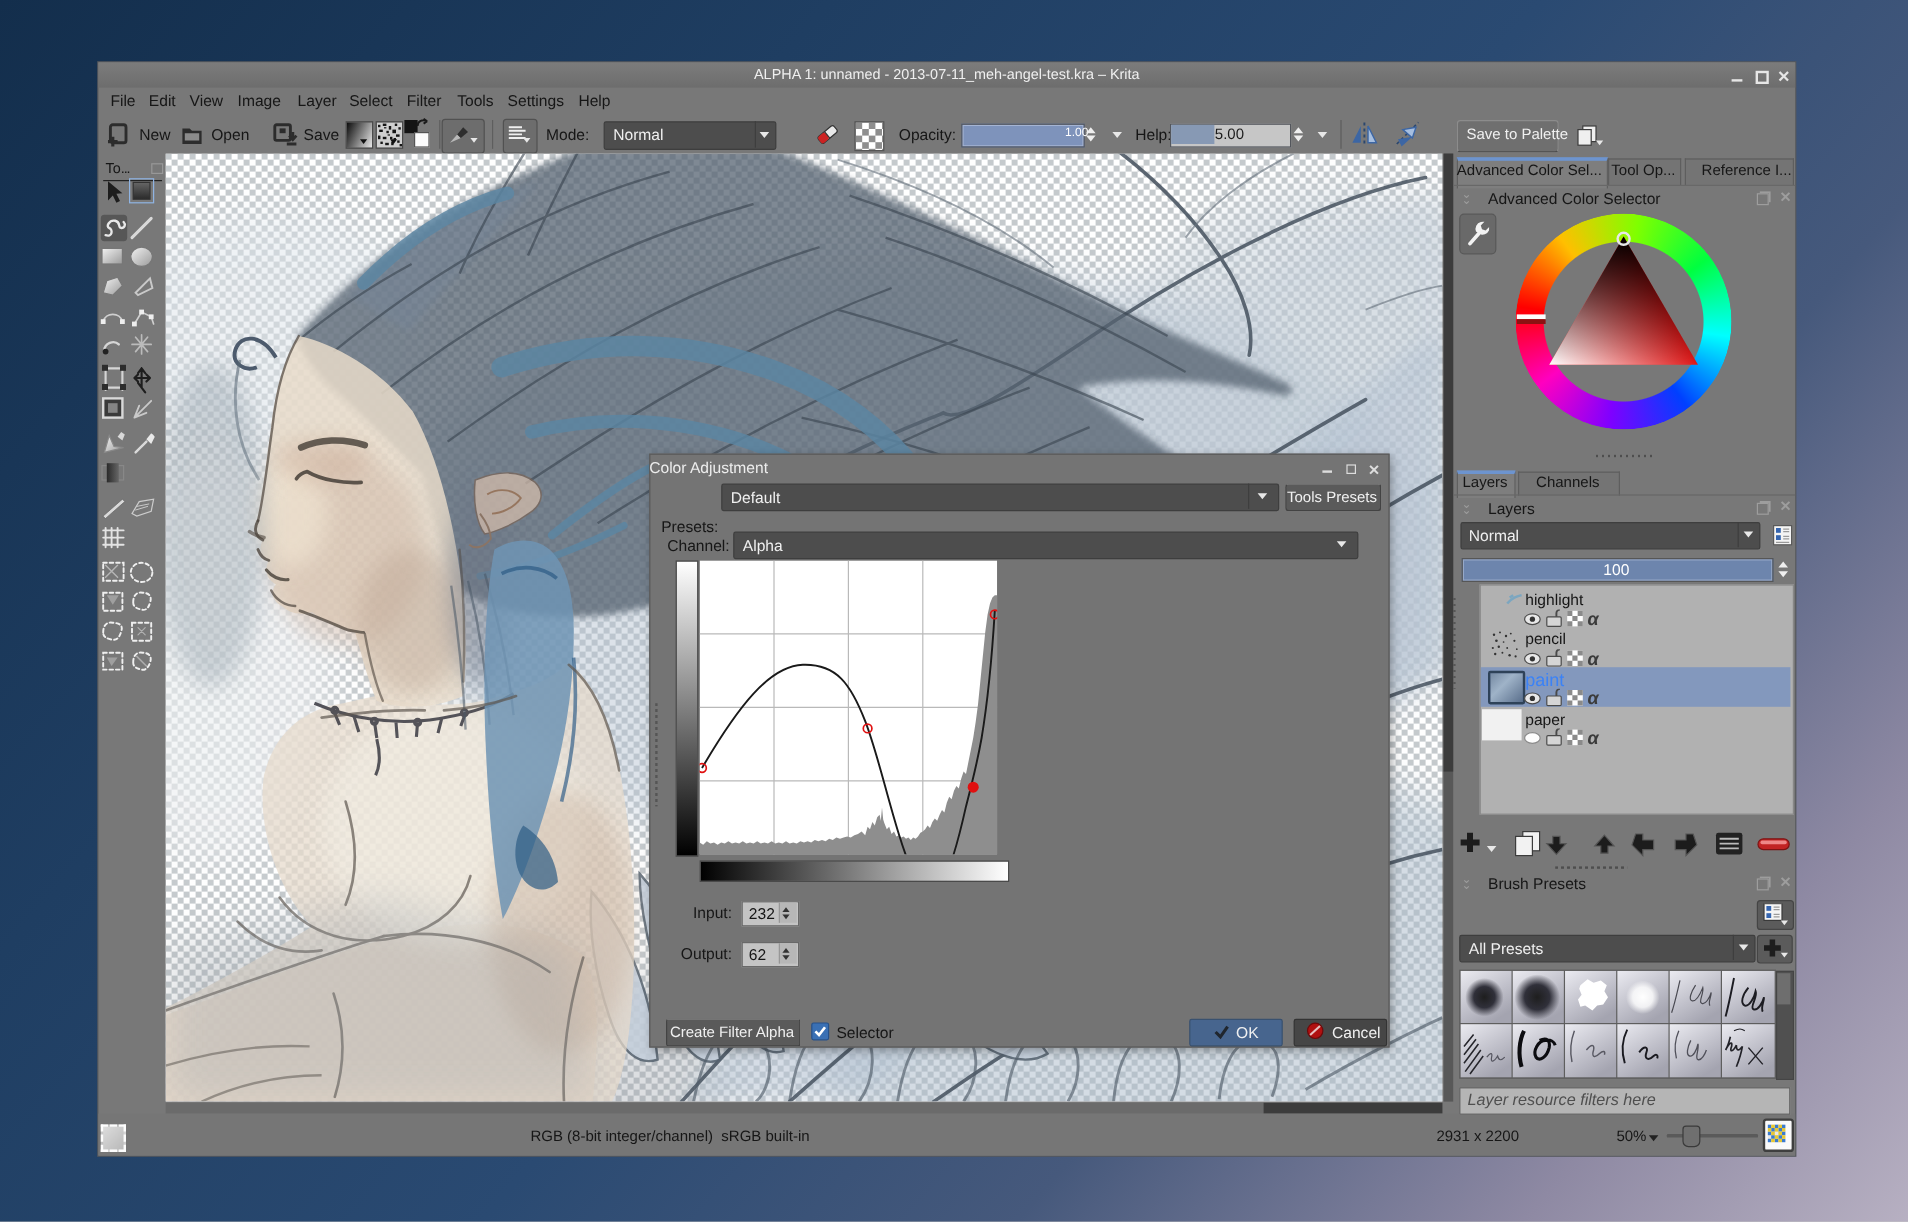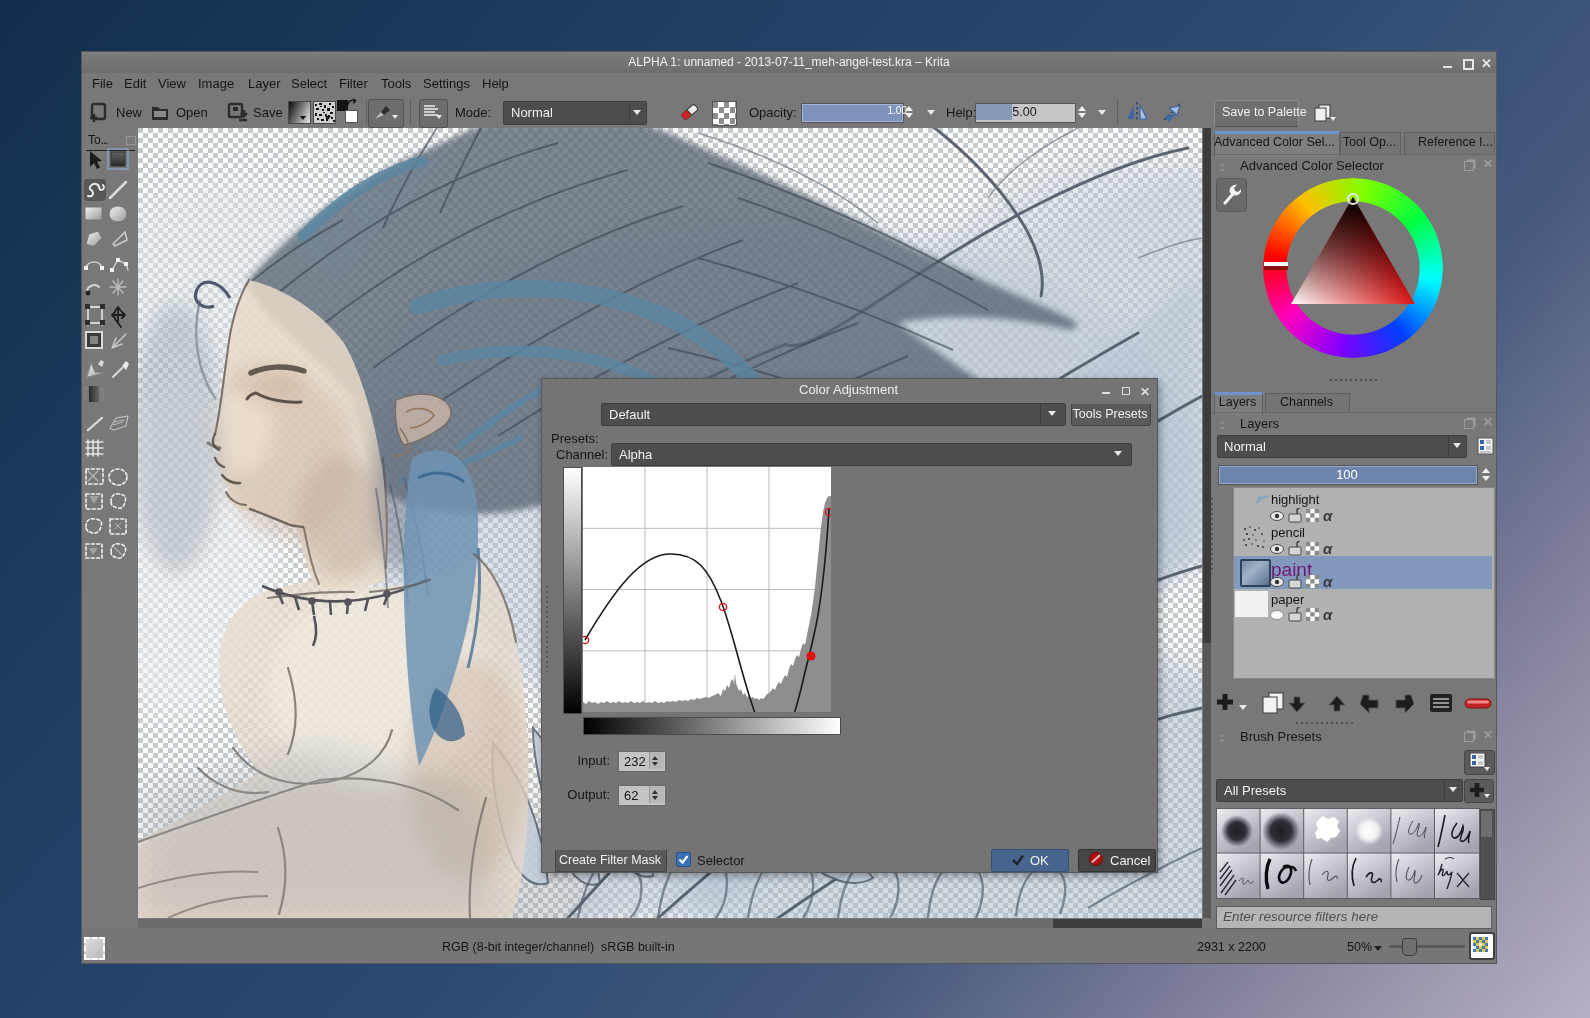--- a/index.html
+++ b/index.html
@@ -410,21 +410,21 @@
       <rect x="3" y="6" width="3" height="3"></rect>
       <rect x="9" y="6" width="3" height="3"></rect>
       <rect x="6" y="9" width="3" height="3"></rect>
       <rect x="12" y="9" width="3" height="3"></rect>
       <rect x="3" y="12" width="3" height="3"></rect>
       <rect x="9" y="12" width="3" height="3"></rect>
     </g>
   </svg>
 
 <div class="a" style="left:541px;top:378px;width:615px;height:493px;background:#747474;border:1px solid #595959;box-shadow:2px 3px 8px rgba(0,0,0,.35)"></div>
-<div class="a wt" style="left:541px;top:382px;width:615px;text-align:center;color:#ededed">Color Adjustment</div>
+<div class="a wt" style="left:541px;top:382px;width:615px;color:#ededed">Color Adjustment</div>
 <div class="a" style="left:1102px;top:392px;width:8px;height:2px;background:#ddd"></div>
 <div class="a" style="left:1122px;top:387px;width:6px;height:6px;border:1.5px solid #ddd"></div>
 <div class="a" style="left:1140px;top:385px;color:#ddd;font-size:12px;font-weight:bold">✕</div>
 <div class="a t" style="left:551px;top:431px">Presets:</div>
 <div class="a dd" style="left:601px;top:403px;width:463px;height:21px"></div>
 <div class="a wt" style="left:609px;top:407px">Default</div>
 <div class="a" style="left:1040px;top:403px;width:1px;height:21px;background:#3e3e3e"></div>
 <div class="a chev" style="left:1048px;top:411px"></div>
 <div class="a btn" style="left:1071px;top:403px;width:78px;height:21px"></div>
 <div class="a wt" style="left:1071px;top:407px;width:78px;text-align:center;font-size:12.5px">Tools Presets</div>
@@ -455,21 +455,21 @@
 <div class="a" style="left:649px;top:752px;width:14px;height:17px;background:#b7b7b7;border-left:1px solid #979797"></div>
 <div class="a" style="left:652px;top:756px;border-left:3.5px solid transparent;border-right:3.5px solid transparent;border-bottom:4px solid #333;width:0"></div>
 <div class="a" style="left:652px;top:762px;border-left:3.5px solid transparent;border-right:3.5px solid transparent;border-top:4px solid #333;width:0"></div>
 <div class="a t" style="left:555px;top:787px;width:55px;text-align:right">Output:</div>
 <div class="a" style="left:618px;top:785px;width:46px;height:19px;background:#c4c4c4;border:1px solid #696969"></div>
 <div class="a t" style="left:624px;top:788px">62</div>
 <div class="a" style="left:649px;top:786px;width:14px;height:17px;background:#b7b7b7;border-left:1px solid #979797"></div>
 <div class="a" style="left:652px;top:790px;border-left:3.5px solid transparent;border-right:3.5px solid transparent;border-bottom:4px solid #333;width:0"></div>
 <div class="a" style="left:652px;top:796px;border-left:3.5px solid transparent;border-right:3.5px solid transparent;border-top:4px solid #333;width:0"></div>
 <div class="a btn" style="left:555px;top:849px;width:110px;height:21px;border-radius:2px"></div>
-<div class="a wt" style="left:555px;top:853px;width:110px;text-align:center;font-size:12.5px">Create Filter Mask</div>
+<div class="a wt" style="left:555px;top:853px;width:110px;text-align:center;font-size:12.5px">Create Filter Alpha</div>
 <div class="a" style="left:676px;top:852px;width:13px;height:13px;background:#3a70b4;border:1px solid #26518a;border-radius:2px"></div>
 <svg class="a" style="left:677px;top:853px" width="13" height="13" viewBox="0 0 13 13">
     <path d="M2.5 6.5l3 3 5-6.5" fill="none" stroke="#fff" stroke-width="2.2"></path>
   </svg>
 <div class="a t" style="left:697px;top:853px">Selector</div>
 <div class="a" style="left:991px;top:849px;width:76px;height:21px;background:#47658e;border:1px solid #39516f;border-radius:2px"></div>
 <svg class="a" style="left:1011px;top:853px" width="14" height="13" viewBox="0 0 14 13">
     <path d="M2 7l4 4 6-8.5" fill="none" stroke="#20262e" stroke-width="2.6"></path>
   </svg>
 <div class="a wt" style="left:1030px;top:853px">OK</div>
@@ -568,21 +568,21 @@
       <circle cx="20" cy="9" r=".9"></circle>
       <circle cx="4" cy="20" r="1"></circle>
       <circle cx="10" cy="19" r=".8"></circle>
       <circle cx="16" cy="21" r="1"></circle>
       <circle cx="22" cy="16" r=".7"></circle>
       <circle cx="21" cy="22" r=".9"></circle>
     </g>
   </svg>
 <div class="a t" style="left:1271px;top:525px">pencil</div>
 <div class="a" style="left:1240px;top:559px;width:27px;height:24px;background:linear-gradient(135deg,#7589a2,#9fb3c8 40%,#5a6f8c);border:2px solid #2e4258;border-radius:2px"></div>
-<div class="a" style="left:1271px;top:559px;color:#701a75;font-size:19px">paint</div>
+<div class="a" style="left:1271px;top:559px;color:#3b82f6;font-size:15px">paint</div>
 <div class="a" style="left:1235px;top:591px;width:33px;height:26px;background:#f1f1f1"></div>
 <div class="a t" style="left:1271px;top:592px">paper</div>
 <svg class="a" style="left:1270px;top:508px" width="68" height="15" viewBox="0 0 68 15" id="ic1">
   <ellipse cx="7" cy="8" rx="6.5" ry="4.5" fill="#e8e8e8" stroke="#4a4a4a"></ellipse>
     <circle cx="7" cy="8" r="2.2" fill="#333"></circle>
   <rect x="19" y="6" width="12" height="8" rx="1" fill="#d5d5d5" stroke="#4a4a4a"></rect>
     <path d="M27 6V3a3 3 0 013-3" fill="none" stroke="#4a4a4a" stroke-width="1.6"></path>
   <g>
       <rect x="36" y="1" width="13" height="13" fill="#fff"></rect>
       <path d="M36 1h4.3v4.3h-4.3zM44.7 1h4.3v4.3h-4.3zM40.3 5.3h4.3v4.3h-4.3zM36 9.7h4.3v4.3h-4.3zM44.7 9.7h4.3v4.3h-4.3z" fill="#8a8a8a"></path>
@@ -726,13 +726,13 @@
 <g fill="none" stroke="#222228" stroke-width="1.4">
 <path d="M225 55c-1 4-2 8-4 11 3-6 6-8 5-3-2 5 1 5 4-1 0 5 2 5 5 1-1 6-3 12-5 17"></path>
 <path d="M240 64l12 14M252 64l-12 14" stroke-width="1.2"></path>
 <path d="M228 50c4-2 6-2 9 0" stroke-width="1"></path>
 </g>
 </svg>
 <div class="a" style="left:1480px;top:809px;width:13px;height:89px;background:#505050;border:1px solid #454545"></div>
 <div class="a" style="left:1481px;top:811px;width:11px;height:26px;background:#6e6e6e"></div>
 
 <div class="a" style="left:1216px;top:906px;width:274px;height:21px;background:#b5b5b5;border:1px solid #5e5e5e"></div>
-<div class="a" style="left:1223px;top:909px;font-style:italic;color:#4f4f4f;font-size:13.5px">Enter resource filters here</div>
+<div class="a" style="left:1223px;top:909px;font-style:italic;color:#4f4f4f;font-size:13.5px">Layer resource filters here</div>
 
 </body></html>

